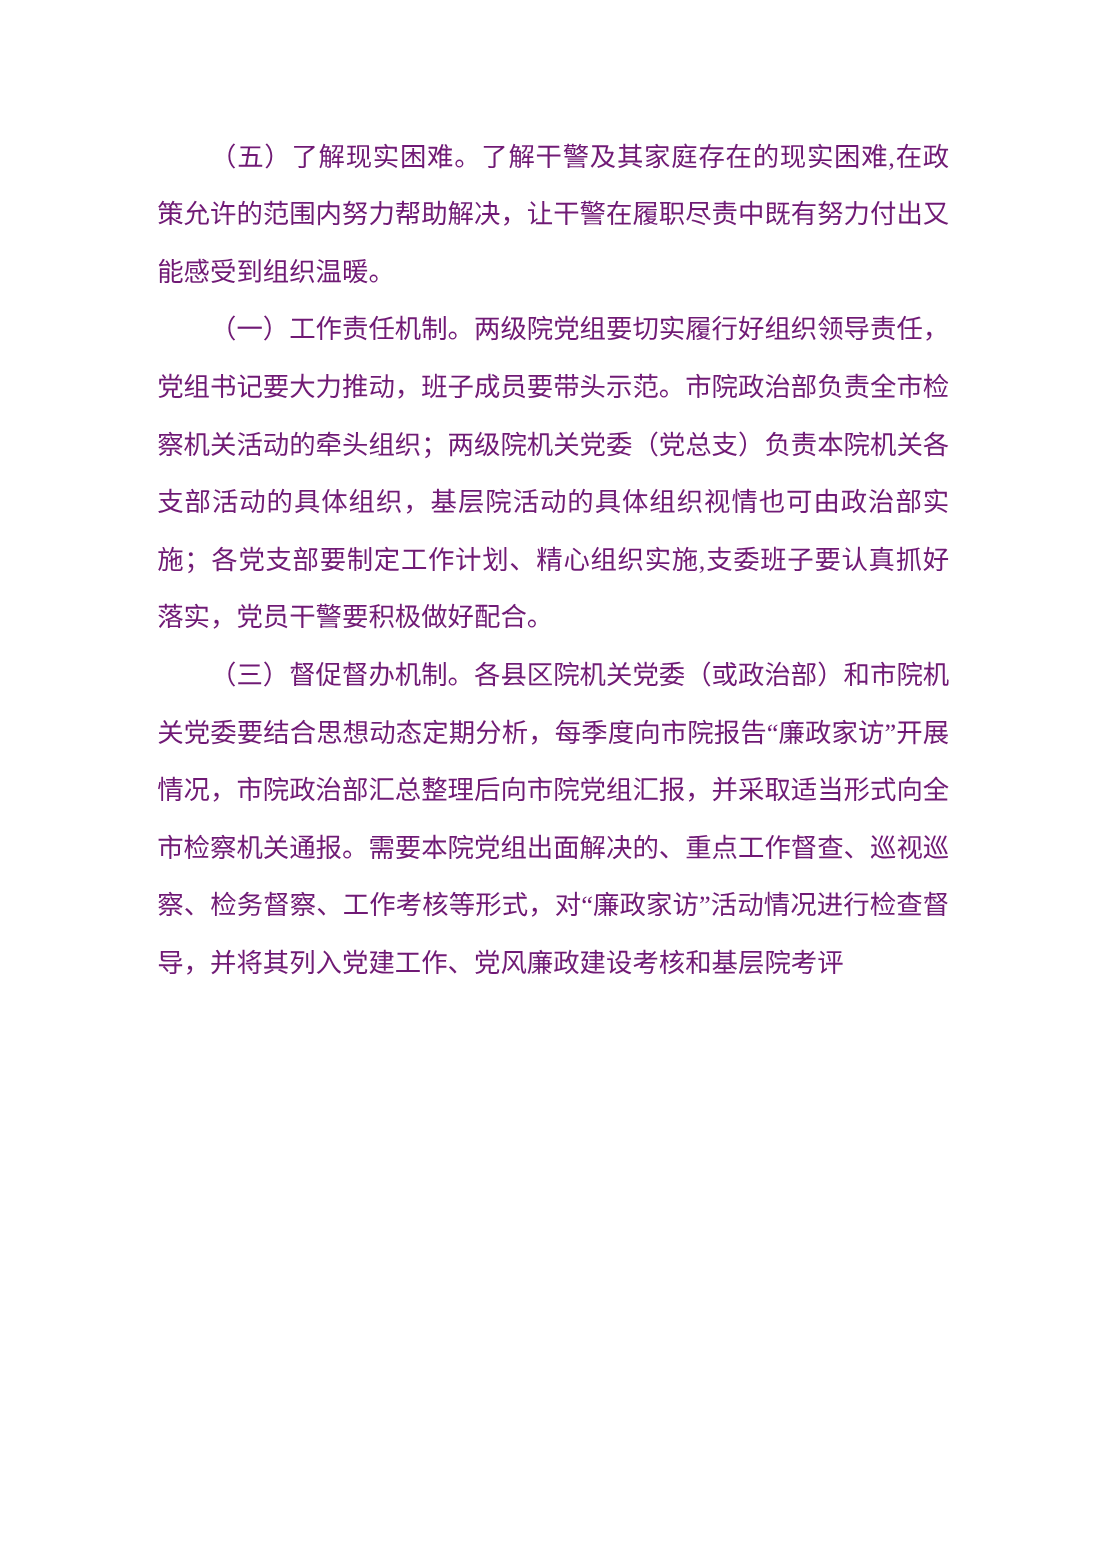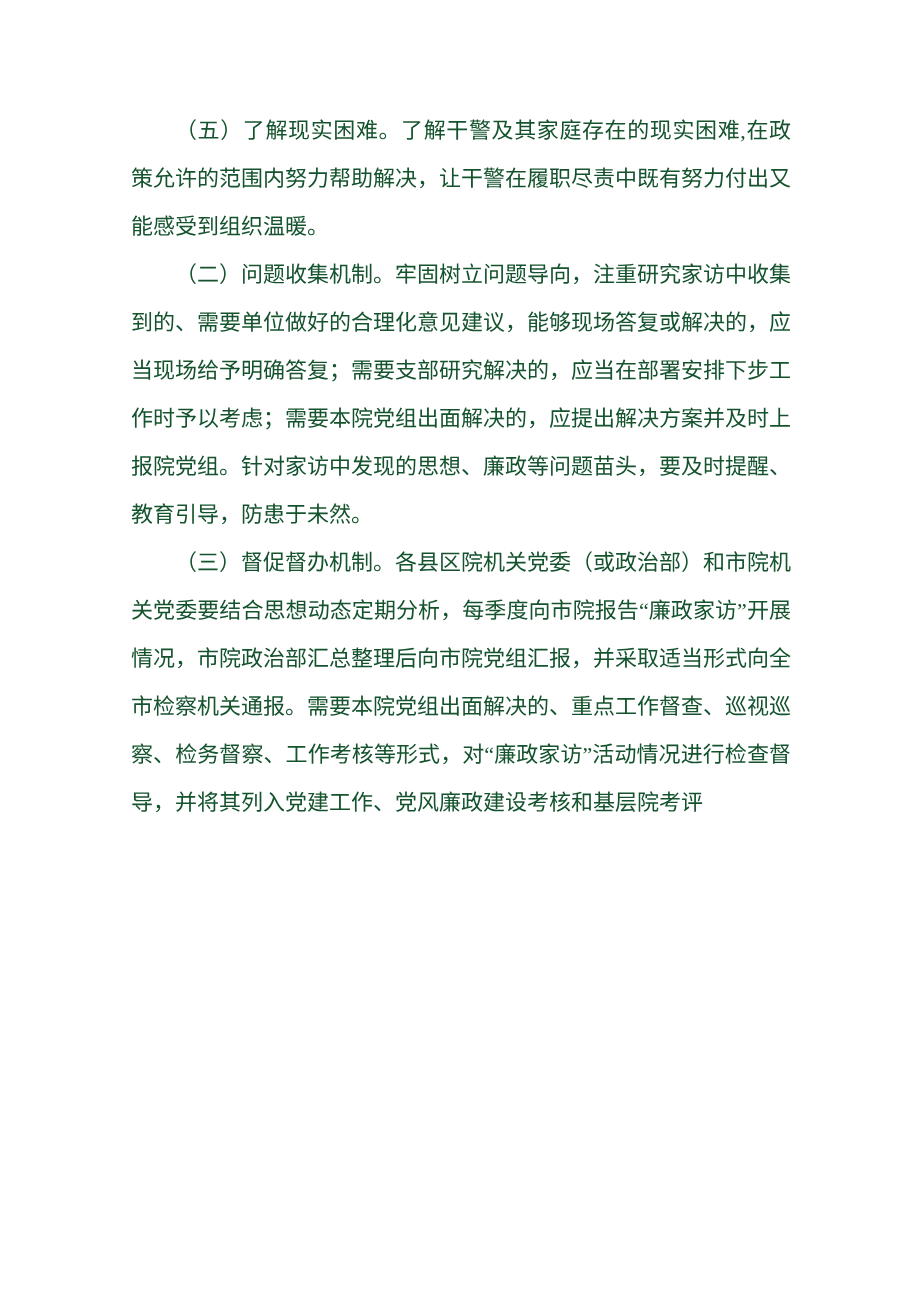--- a/index.html
+++ b/index.html
@@ -6,21 +6,21 @@
     margin: 0;
     padding: 0;
     background: #ffffff;
   }
   .page {
     position: relative;
     width: 920px;
     height: 1301px;
     box-sizing: border-box;
     background: #ffffff;
-    color: #14532d;
+    color: #701a75;
     padding: 107px 129px 0 131px;
     font-family: "Liberation Serif", "DejaVu Serif", serif;
     font-size: 22px;
     line-height: 48px;
     overflow: hidden;
   }
   .para {
     margin: 0;
     padding: 0;
     text-align: justify;
@@ -30,15 +30,15 @@
   }
   .heading {
     font-weight: normal; 
   }
 </style>
 </head>
 <body>
 
 <div class="page">
   <p class="para">（五）了解现实困难。了解干警及其家庭存在的现实困难,在政策允许的范围内努力帮助解决，让干警在履职尽责中既有努力付出又能感受到组织温暖。</p>
-  <p class="para">（二）问题收集机制。牢固树立问题导向，注重研究家访中收集到的、需要单位做好的合理化意见建议，能够现场答复或解决的，应当现场给予明确答复；需要支部研究解决的，应当在部署安排下步工作时予以考虑；需要本院党组出面解决的，应提出解决方案并及时上报院党组。针对家访中发现的思想、廉政等问题苗头，要及时提醒、教育引导，防患于未然。</p>
+  <p class="para">（一）工作责任机制。两级院党组要切实履行好组织领导责任，党组书记要大力推动，班子成员要带头示范。市院政治部负责全市检察机关活动的牵头组织；两级院机关党委（党总支）负责本院机关各支部活动的具体组织，基层院活动的具体组织视情也可由政治部实施；各党支部要制定工作计划、精心组织实施,支委班子要认真抓好落实，党员干警要积极做好配合。</p>
   <p class="para">（三）督促督办机制。各县区院机关党委（或政治部）和市院机关党委要结合思想动态定期分析，每季度向市院报告“廉政家访”开展情况，市院政治部汇总整理后向市院党组汇报，并采取适当形式向全市检察机关通报。需要本院党组出面解决的、重点工作督查、巡视巡察、检务督察、工作考核等形式，对“廉政家访”活动情况进行检查督导，并将其列入党建工作、党风廉政建设考核和基层院考评</p>
 </div>
 
 </body></html>

